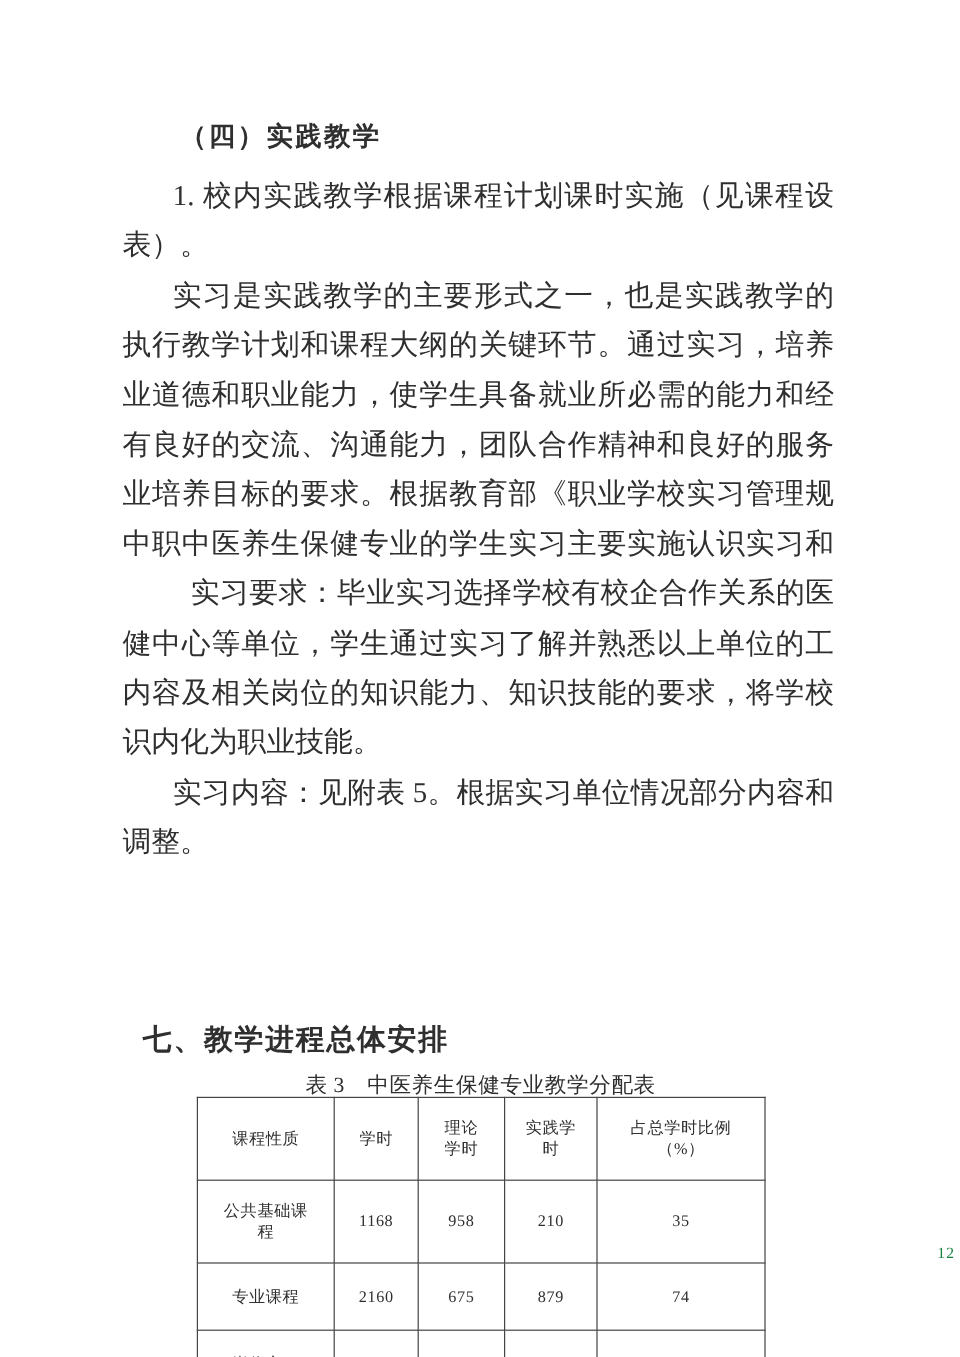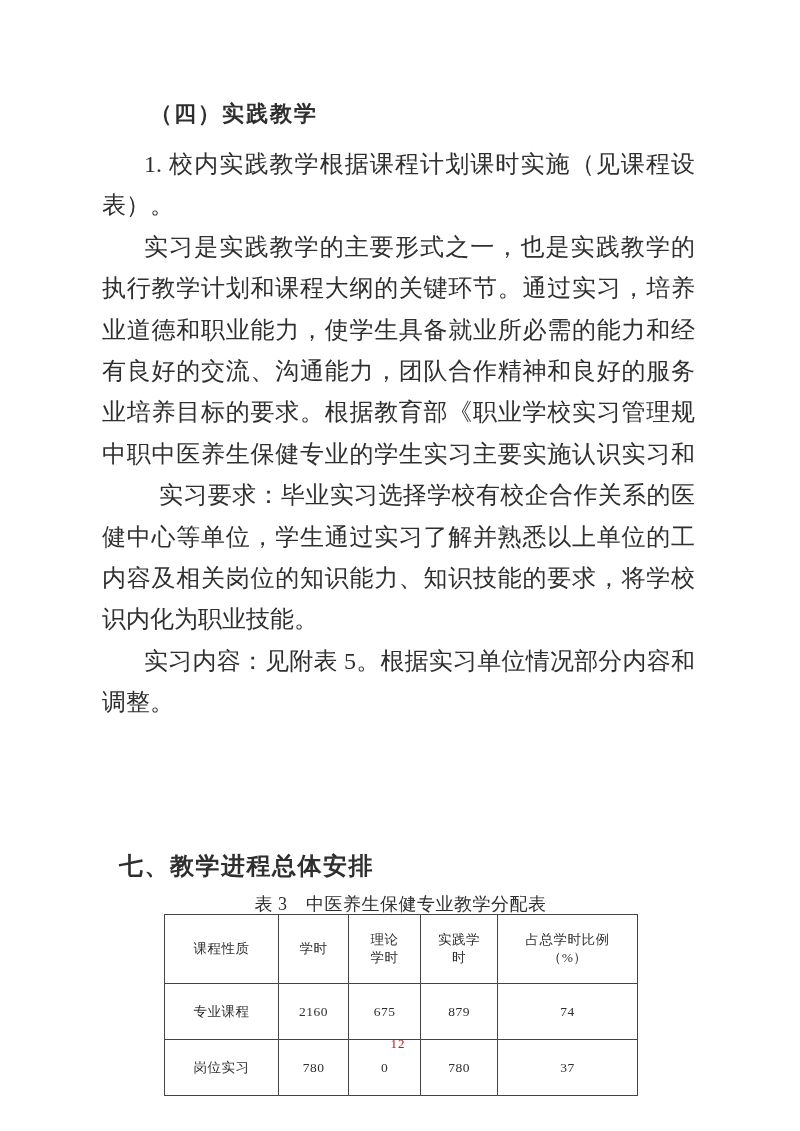--- a/index.html
+++ b/index.html
@@ -97,23 +97,23 @@
   .col-c1 { width: 114px; }
   .col-c2 { width: 70px; }
   .col-c3 { width: 72px; }
   .col-c4 { width: 77px; }
   .col-c5 { width: 140px; }
   .page-number {
     position: absolute;
     left: 0;
     right: 4px;
     top: 1036px;
-    text-align: center;
+    text-align: right;
     font-size: 13px;
-    color: #b91c1c;
+    color: #15803d;
     letter-spacing: 1px;
   }
 </style>
 </head>
 <body>
 
 <div class="doc-page">
 
   <div class="h1">（四）实践教学</div>
 
@@ -150,20 +150,27 @@
       <tr>
         <th>课程性质</th>
         <th>学时</th>
         <th>理论学时</th>
         <th>实践学时</th>
         <th>占总学时比例（%）</th>
       </tr>
     </thead>
     <tbody>
       <tr>
+        <td>公共基础课程</td>
+        <td>1168</td>
+        <td>958</td>
+        <td>210</td>
+        <td>35</td>
+      </tr>
+      <tr>
         <td>专业课程</td>
         <td>2160</td>
         <td>675</td>
         <td>879</td>
         <td>74</td>
       </tr>
       <tr>
         <td>岗位实习</td>
         <td>780</td>
         <td>0</td>

